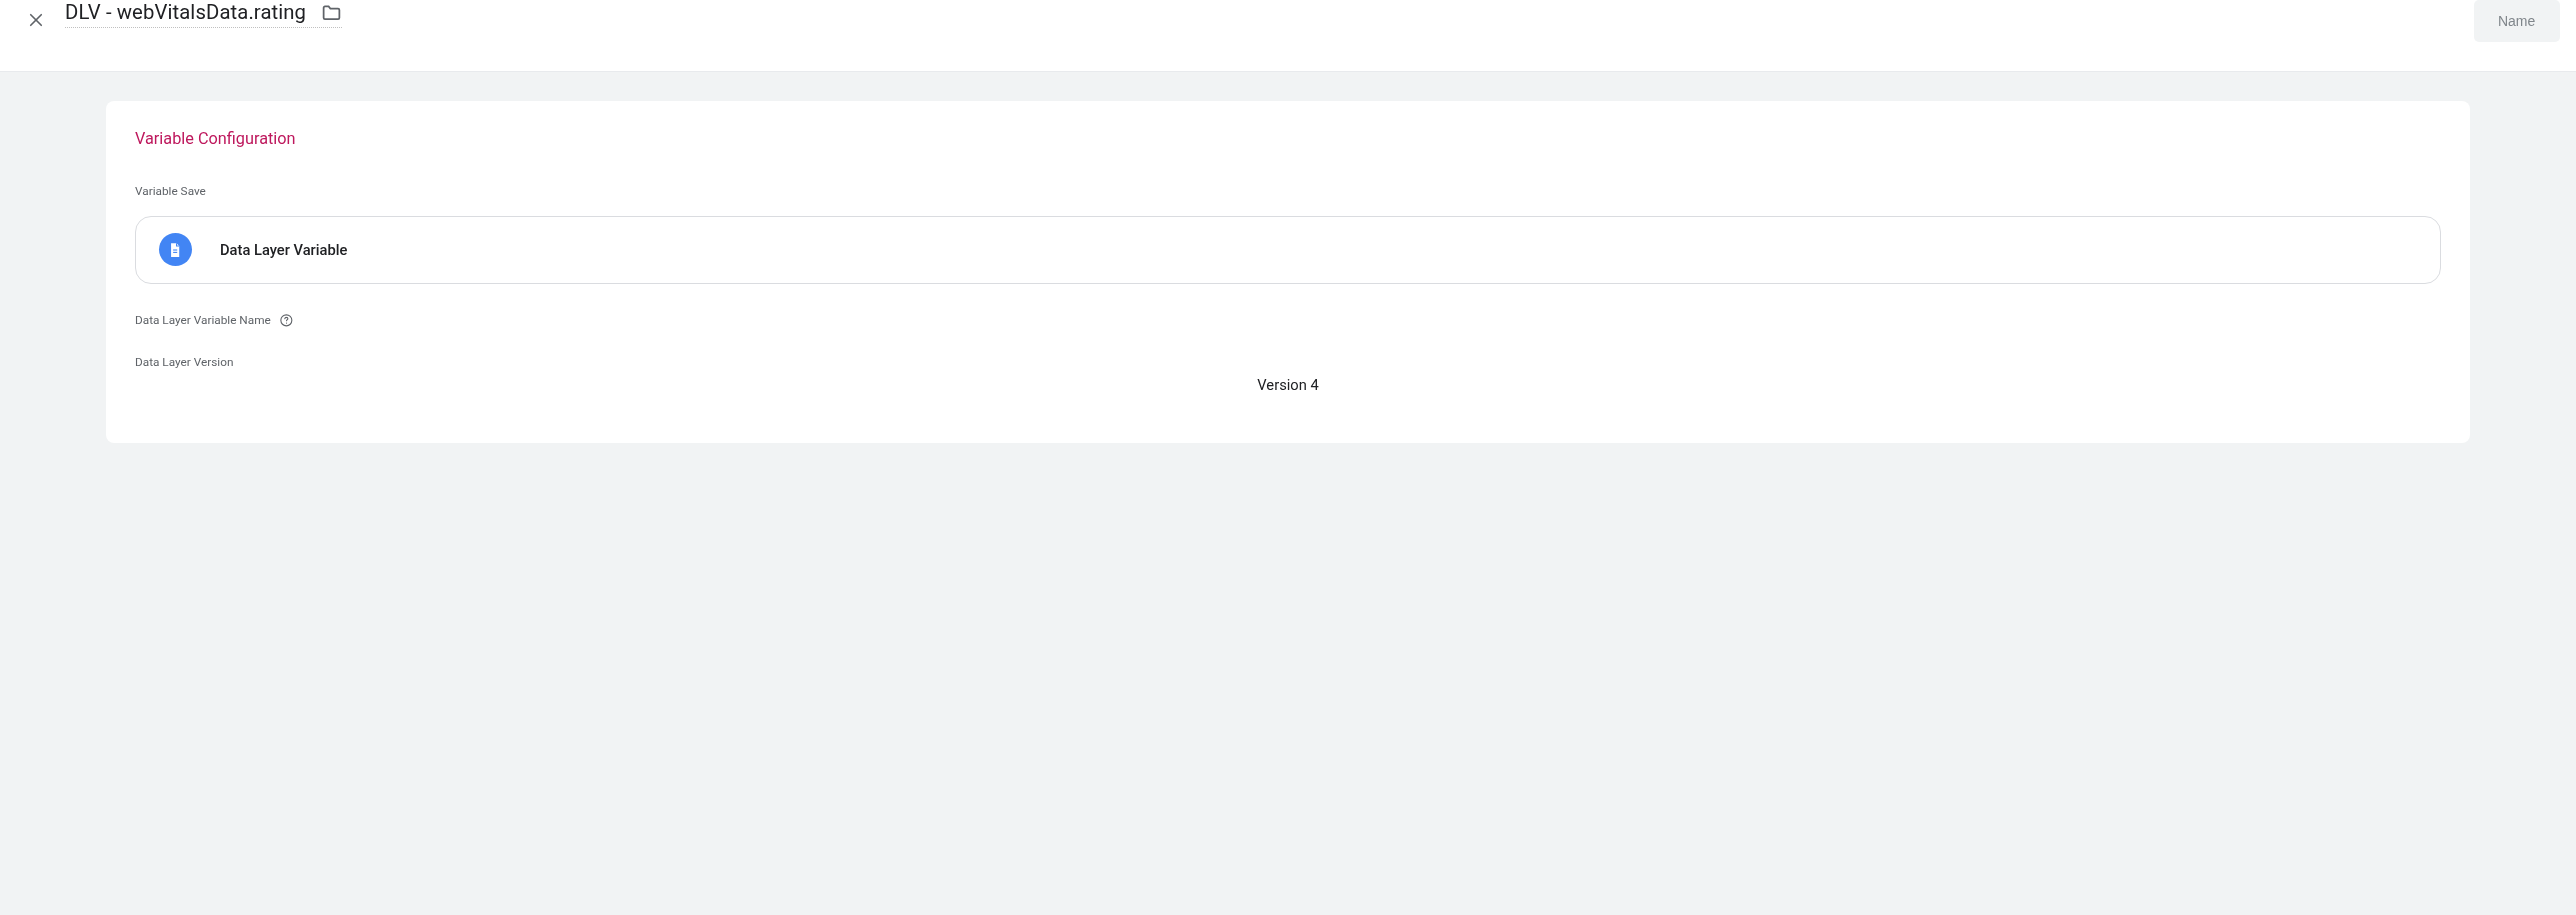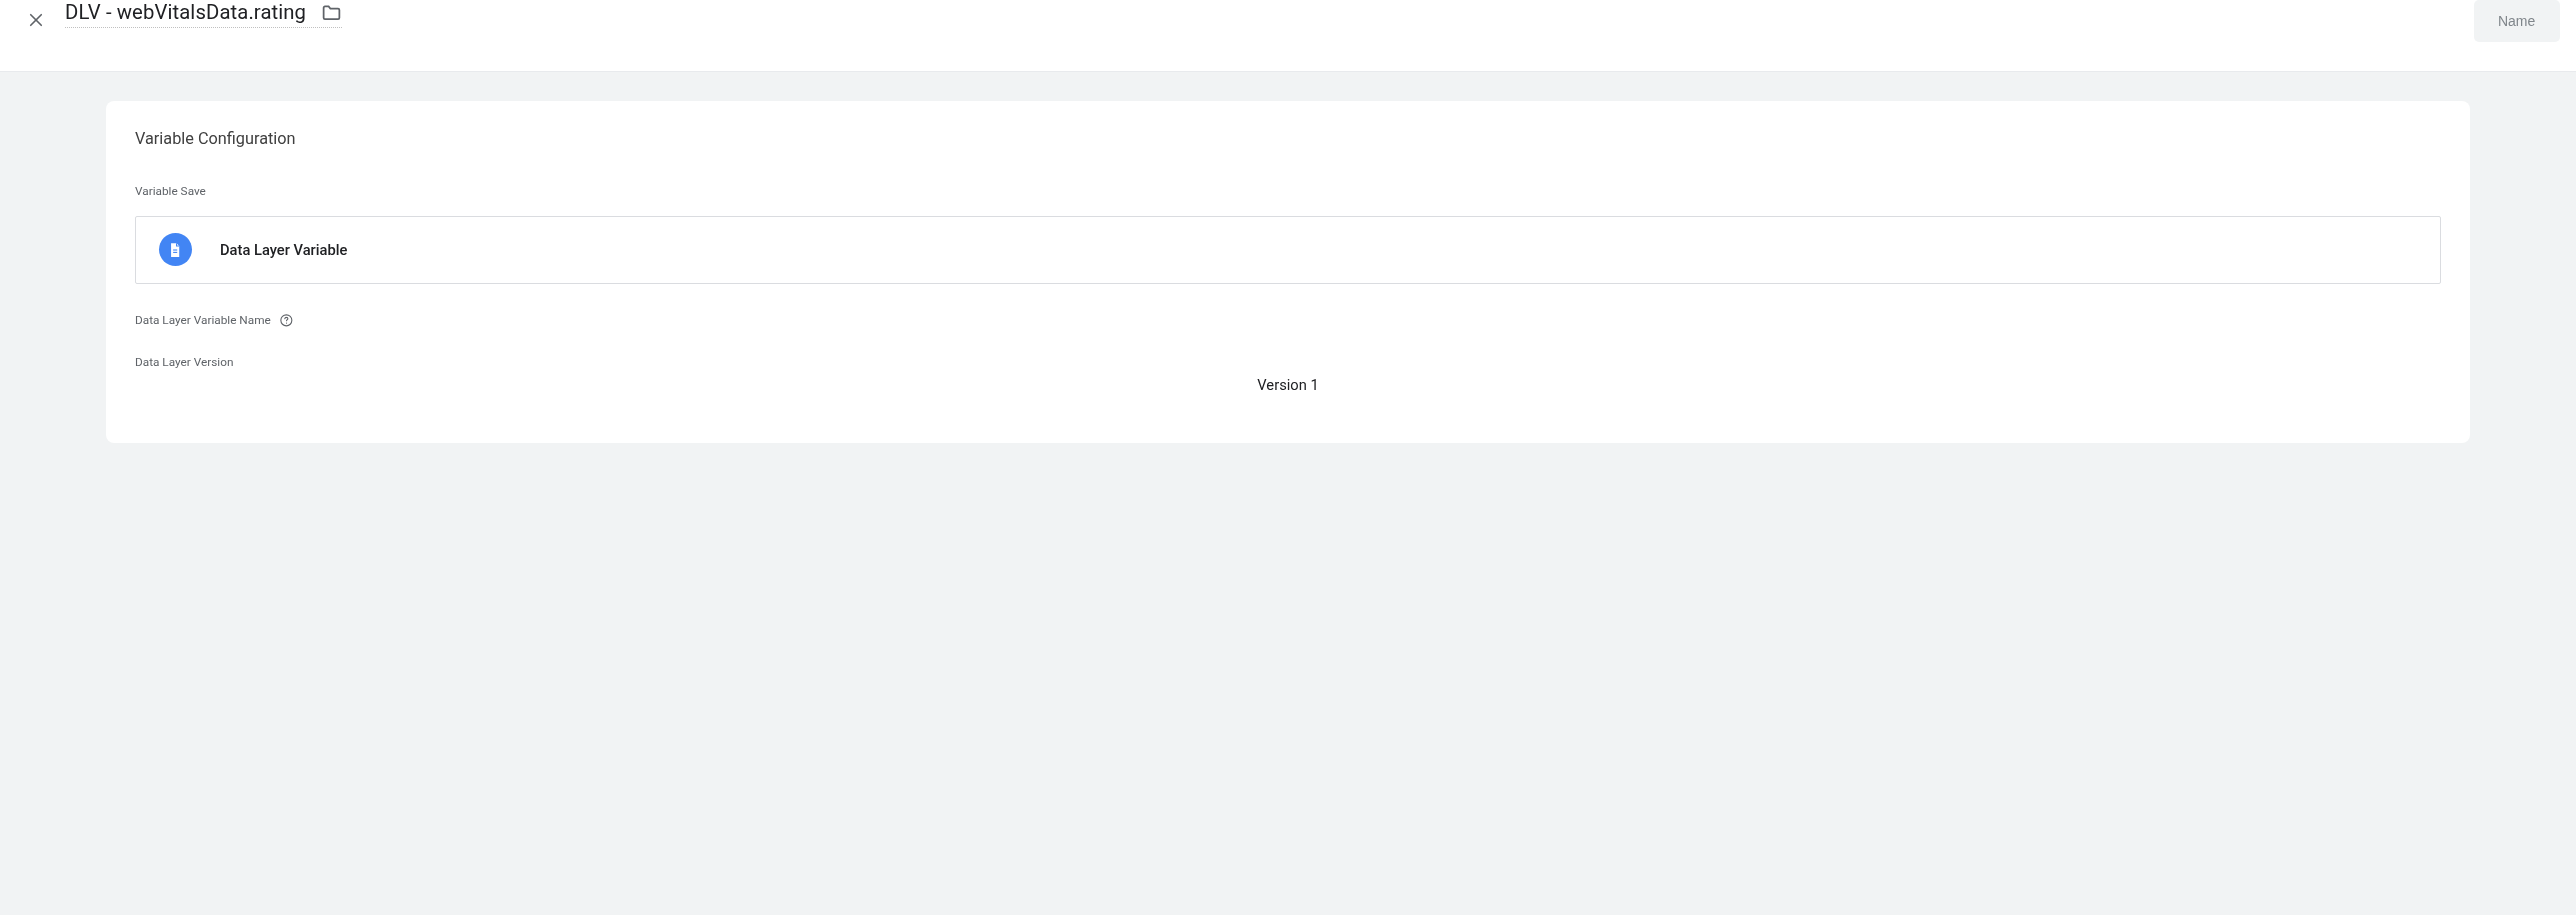--- a/index.html
+++ b/index.html
@@ -73,41 +73,41 @@
   .card {
     background: #ffffff;
     width: calc(100% - 212px);
     margin: 0 auto;
     border-radius: 8.1px;
     padding: 28px 29px 33px 29px;
   }
   .card-title {
     font-size: 16.3px;
     font-weight: 400;
-    color: #404040;
+    color: #be185d;
     margin-bottom: 36px;
   }
 
   .section-label {
     font-size: 11.8px;
     color: #5f6368;
     display: flex;
     align-items: center;
     gap: 8.1px;
   }
   .help-icon {
     display: inline-flex;
     color: #5f6368;
   }
 
   
   .type-box {
     margin-top: 18px;
     border: 0.8px solid #dadce0;
-    border-radius: 2px;
+    border-radius: 16px;
     padding: 16.3px 23px;
     display: flex;
     align-items: center;
     gap: 28px;
     cursor: pointer;
     margin-bottom: 29px;
   }
   .type-icon {
     width: 33px;
     height: 33px;
@@ -187,17 +187,17 @@
             <circle cx="12.3" cy="16.4" r="1" fill="currentColor" stroke="none"></circle>
           </svg>
         </span>
       </div>
     </div>
 
     <div class="field-block" style="margin-bottom:16px">
       <div class="section-label">
         <span>Data Layer Version</span>
       </div>
-      <div class="field-value">Version 1</div>
+      <div class="field-value">Version 4</div>
     </div>
   </div>
 </div>
 
 
 </body></html>

